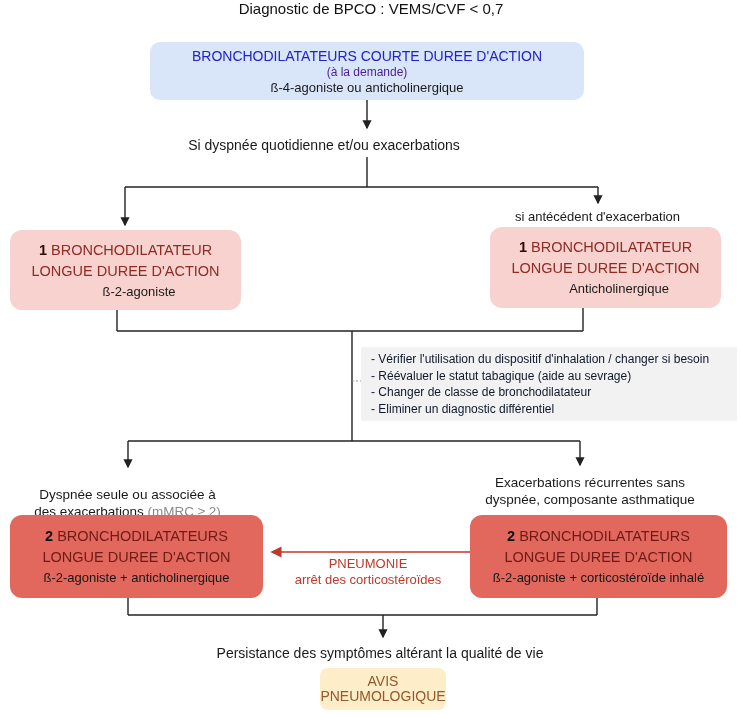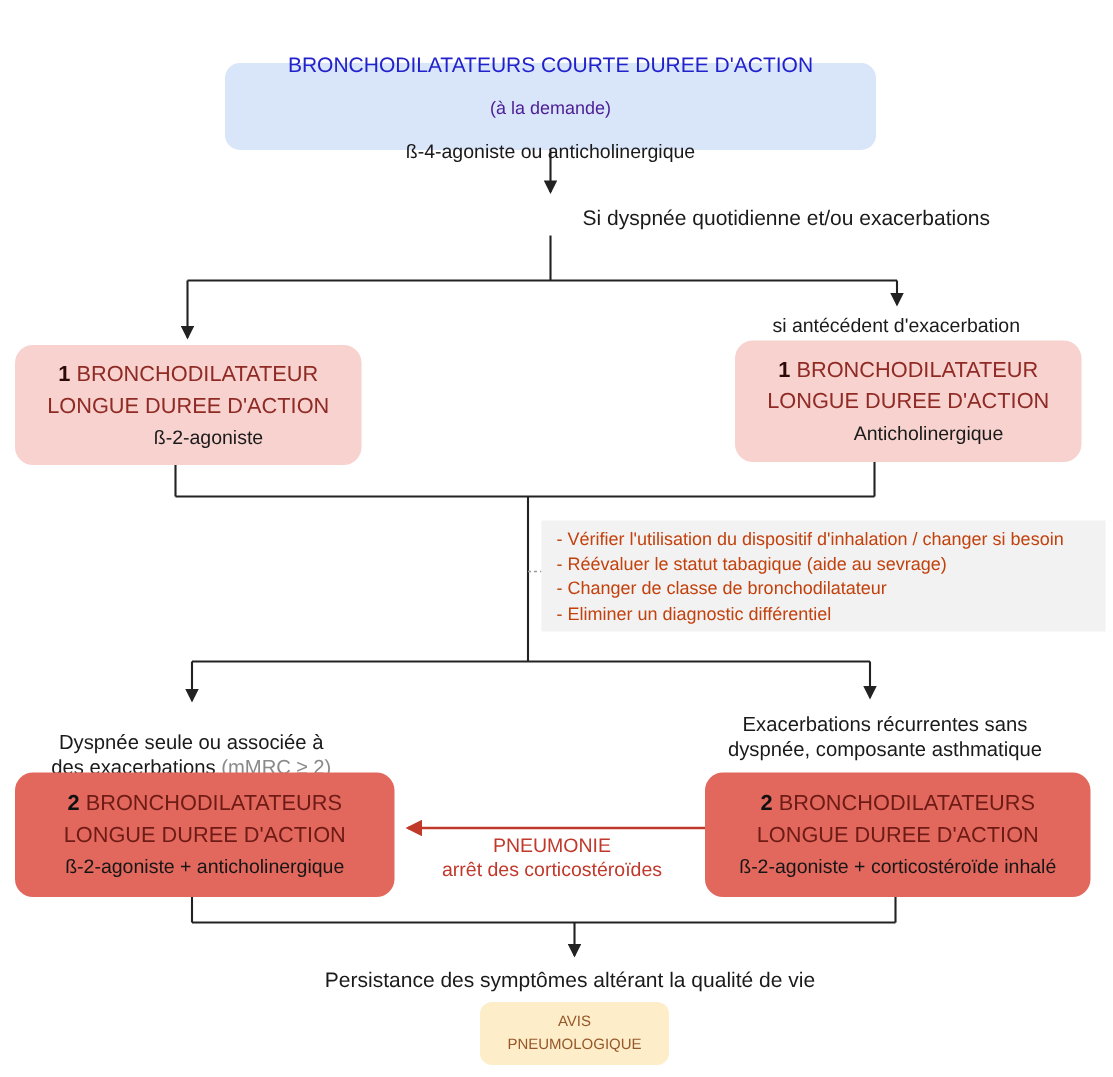--- a/index.html
+++ b/index.html
@@ -13,43 +13,43 @@
   }
   .abs{position:absolute;}
   svg.wires{position:absolute;left:0;top:0;z-index:0;}
   .node{z-index:1;display:flex;flex-direction:column;align-items:center;justify-content:center;text-align:center;}
   .ctr{text-align:center;z-index:1;}
 
   .title{left:0;top:8;width:742px;font-size:15px;color:#111;}
 
   .box-blue{
     left:150px;top:42px;width:434px;height:58px;
-    background:#d9e5f8;border-radius:10px;gap:14px;
+    background:#d9e5f8;border-radius:10px;gap:1px;
   }
   .box-blue .l1{font-size:14px;color:#2222cc;}
   .box-blue .l2{font-size:12px;color:#4c1d95;}
   .box-blue .l3{font-size:13px;color:#1a1a1a;}
 
-  .q1{left:12px;top:137px;width:648px;font-size:14px;text-align:right;}
+  .q1{left:0;top:137px;width:648px;font-size:14px;}
   .cond-right{left:460px;top:209px;width:275px;font-size:13px;}
 
   .box-pink{background:#f7d2ce;border-radius:12px;gap:5px;}
   .box-pink .main{font-size:14.5px;color:#8f2a25;}
   .box-pink .main .num{font-weight:bold;color:#2b0a08;}
   .box-pink .detail{font-size:13px;color:#1a1a1a;margin-left:27px;}
   .pink-left{left:10px;top:230px;width:231px;height:80px;}
   .pink-right{left:490px;top:227px;width:231px;height:81px;}
 
   .box-gray{
     left:361px;top:347px;width:376px;height:74px;
     background:#f2f2f2;z-index:1;
     display:flex;flex-direction:column;justify-content:center;
     padding:0 0 0 10px;box-sizing:border-box;
   }
-  .box-gray .item{font-size:12px;line-height:16.5px;color:#c2410c;text-align:left;}
+  .box-gray .item{font-size:12px;line-height:16.5px;color:#0f172a;text-align:left;}
 
   .lbl{font-size:13.5px;line-height:17px;color:#1a1a1a;}
   .lbl-left{left:5px;top:474px;width:245px;margin-top:12px;}
   .lbl-right{left:460px;top:474px;width:260px;}
   .gray-part{color:#8a8a8a;}
 
   .box-red{background:#e2685e;border-radius:12px;gap:5px;}
   .box-red .main{font-size:14.5px;color:#6e1b15;}
   .box-red .main .num{font-weight:bold;color:#111;}
   .box-red .detail{font-size:13px;color:#161616;}
@@ -57,21 +57,21 @@
   .red-right{left:470px;top:515px;width:257px;height:83px;}
 
   .pneumonia{left:268px;top:556px;width:200px;font-size:13px;line-height:16px;color:#c0392b;z-index:1;}
 
   .persistence{left:0;top:645px;width:760px;font-size:14px;}
 
   .box-yellow{
     left:320px;top:668px;width:126px;height:42px;
     background:#fdeec9;border-radius:8px;gap:0px;
   }
-  .box-yellow .l{font-size:10px;line-height:15px;color:#96572a;text-align:right;}
+  .box-yellow .l{font-size:14px;line-height:15px;color:#96572a;text-align:right;}
 </style>
 </head>
 <body>
 
 <div id="canvas">
 
   <svg class="wires" width="742" height="718" viewBox="0 0 742 718">
     <defs>
       <marker id="arrow" viewBox="0 0 10 10" refX="8.5" refY="5" markerWidth="6.5" markerHeight="6.5" orient="auto-start-reverse">
         <path d="M0,0 L10,5 L0,10 z" fill="#222"></path>
@@ -102,20 +102,21 @@
 
       <line x1="128" y1="598" x2="128" y2="615"></line>
       <line x1="597" y1="598" x2="597" y2="615"></line>
       <line x1="128" y1="615" x2="597" y2="615"></line>
       <line x1="383" y1="615" x2="383" y2="637" marker-end="url(#arrow)"></line>
     </g>
 
     <line x1="470" y1="552" x2="272" y2="552" stroke="#c0392b" stroke-width="1.6" marker-end="url(#arrow-red)"></line>
   </svg>
 
+  <div class="abs ctr title">Diagnostic de BPCO : VEMS/CVF &lt; 0,7</div>
 
   <div class="abs node box-blue">
     <div class="l1">BRONCHODILATATEURS COURTE DUREE D'ACTION</div>
     <div class="l2">(à la demande)</div>
     <div class="l3">ß-4-agoniste  ou anticholinergique</div>
   </div>
 
   <div class="abs ctr q1">Si dyspnée quotidienne et/ou exacerbations</div>
 
   <div class="abs ctr cond-right">si antécédent d'exacerbation</div>

